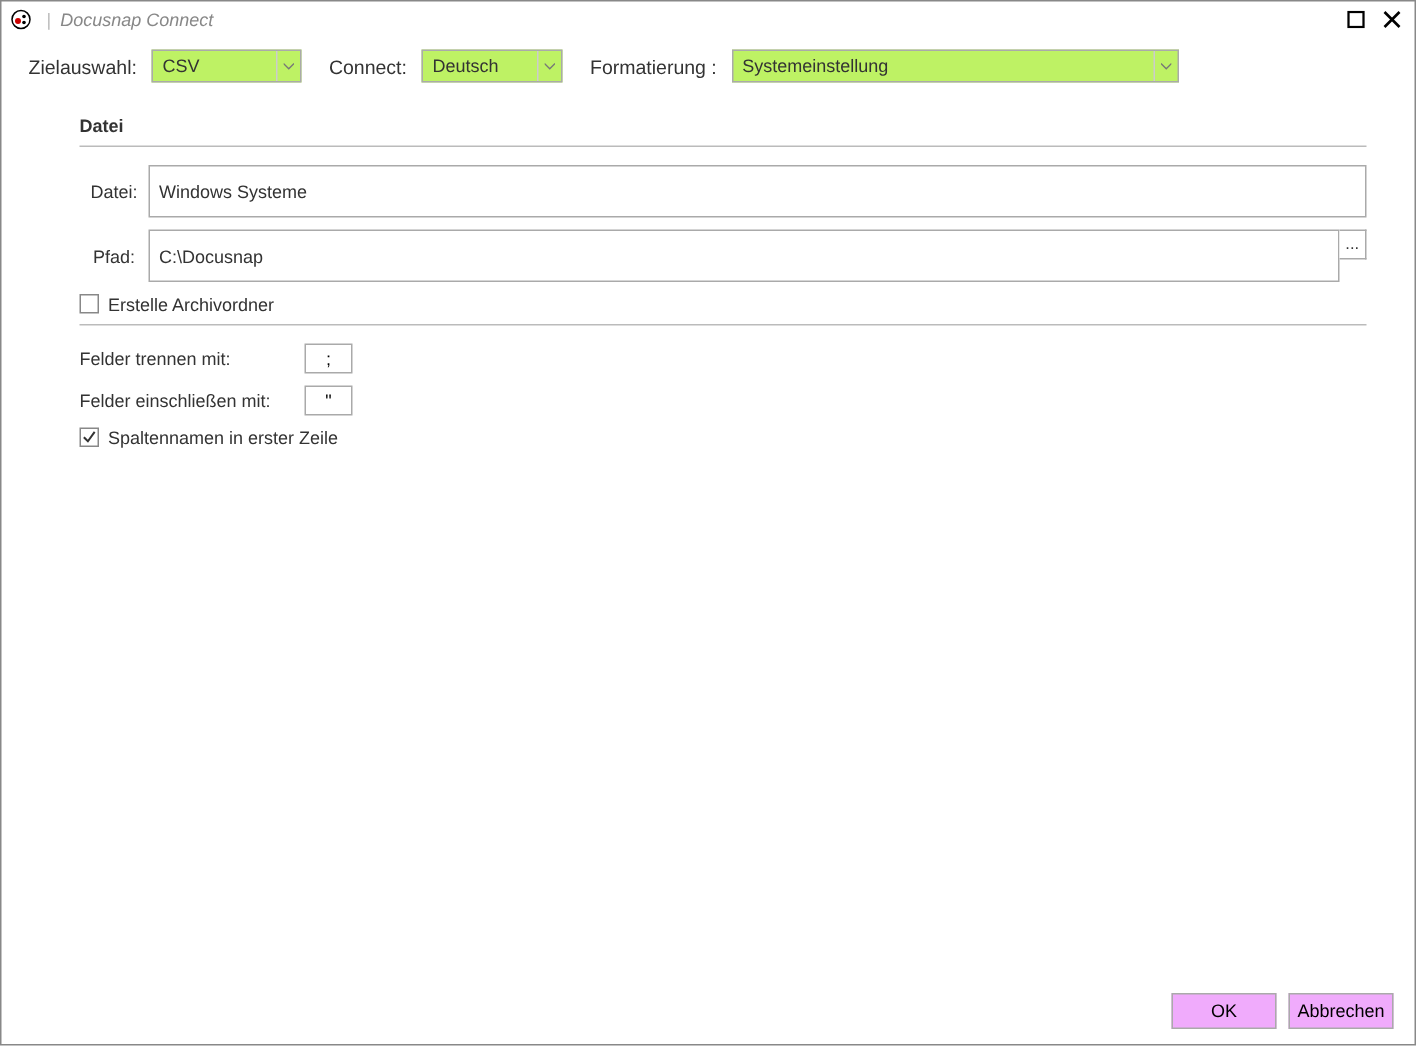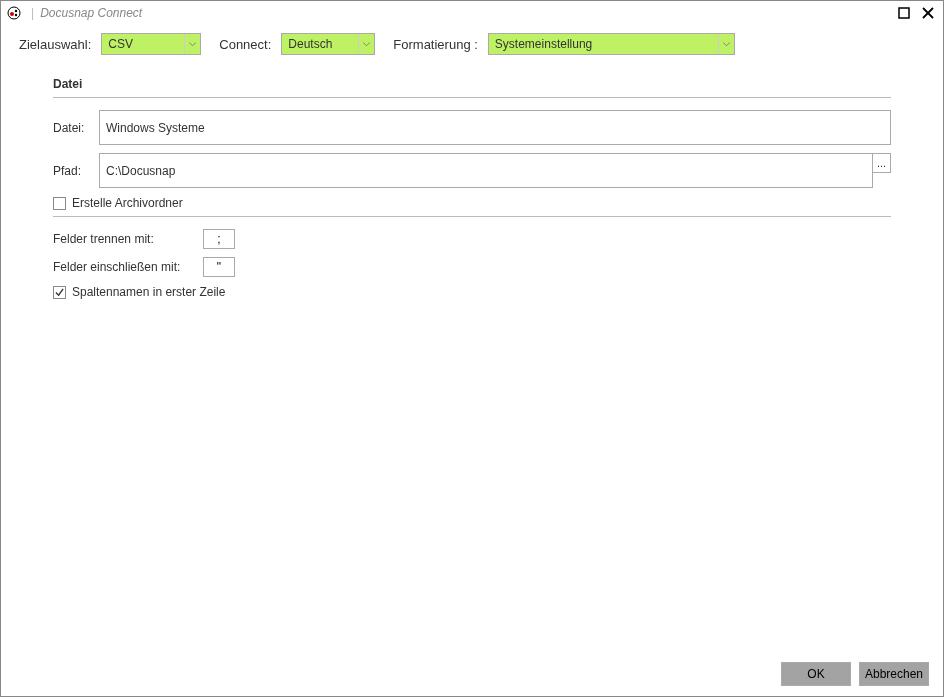--- a/index.html
+++ b/index.html
@@ -9,38 +9,38 @@
     .titlebar .sep { color: #bbb; margin: 0 6px; }
     .titlebar .title { color: #888; font-size: 12px; font-style: italic; }
     .titlebar .spacer { flex: 1; }
     .titlebar .win-btn { width: 18px; height: 18px; display: flex; align-items: center; justify-content: center; margin-left: 6px; cursor: pointer; }
     .toprow { display: flex; align-items: center; padding: 8px 18px 12px 18px; gap: 10px; }
     .toprow label { font-size: 13px; color: #333; }
     .combo { display: flex; align-items: stretch; border: 1px solid #aaa; height: 22px; background: #bef264; }
     .combo .combo-text { flex: 1; padding: 2px 6px; font-size: 12px; color: #333; display: flex; align-items: center; }
     .combo .combo-btn { width: 16px; border-left: 1px solid #ccc; display: flex; align-items: center; justify-content: center; cursor: pointer; }
     .combo .combo-btn svg { width: 7px; height: 5px; }
-    .section { padding: 0 52px 0 52px; }
+    .section { padding: 0 32px 0 52px; }
     .section-title { font-weight: bold; font-size: 12px; color: #333; padding: 10px 0 6px 0; }
     .section hr { border: none; border-top: 1px solid #bbb; margin-bottom: 12px; }
     .field-row { display: flex; align-items: center; margin-bottom: 8px; }
-    .field-row .flabel { width: 46px; font-size: 12px; }
+    .field-row .flabel { width: 46px; font-size: 12px; text-align: center; }
     .textinput { flex: 1; border: 1px solid #aaa; height: 35px; padding: 2px 6px; font-size: 12px; color: #333; font-family: inherit; }
     .path-wrap { flex: 1; display: flex; }
     .path-wrap .textinput { flex: 1; }
     .path-btn { width: 18px; height: 20px; border: 1px solid #aaa; border-left: none; display: flex; align-items: center; justify-content: center; cursor: pointer; font-size: 11px; background: #fff; }
-    .chk-row { display: flex; align-items: center; margin-top: 4px; margin-bottom: 4px; }
+    .chk-row { display: flex; margin-top: 4px; margin-bottom: 4px; }
     .chk { width: 13px; height: 13px; border: 1px solid #888; margin-right: 6px; display: flex; align-items: center; justify-content: center; cursor: pointer; background: #fff; }
     .chk svg { width: 9px; height: 9px; display: none; }
     .chk.checked svg { display: block; }
     .fmt-row { display: flex; align-items: center; margin-bottom: 8px; }
     .fmt-row .flabel2 { width: 150px; font-size: 12px; }
     .small-input { width: 32px; height: 20px; border: 1px solid #aaa; text-align: center; font-size: 12px; font-family: inherit; }
     .footer { position: absolute; bottom: 10px; right: 14px; display: flex; gap: 8px; }
-    .btn { min-width: 70px; height: 24px; border: 1px solid #aaa; background: #a3a3a3; font-size: 12px; cursor: pointer; padding: 0 4px; font-family: inherit; }
+    .btn { min-width: 70px; height: 24px; border: 1px solid #aaa; background: #f0abfc; font-size: 12px; cursor: pointer; padding: 0 4px; font-family: inherit; }
   </style>
 </head>
 <body>
 
 <div class="titlebar">
   <span class="app-icon">
     <svg viewBox="0 0 14 14">
       <circle cx="7" cy="7" r="6" fill="none" stroke="#000" stroke-width="1"></circle>
       <circle cx="5" cy="8" r="2" fill="#c00"></circle>
       <circle cx="9" cy="5" r="1.2" fill="#000"></circle>
@@ -78,21 +78,21 @@
   <div class="combo" style="width:94px">
     <span class="combo-text">Deutsch</span>
     <span class="combo-btn">
       <svg viewBox="0 0 8 5">
           <path d="M0 0 L4 4 L8 0" fill="none" stroke="#777" stroke-width="1"></path>
         </svg>
     </span>
   </div>
 
   <label style="margin-left:8px">Formatierung :</label>
-  <div class="combo" style="width:247px">
+  <div class="combo" style="width:298px">
     <span class="combo-text">Systemeinstellung</span>
     <span class="combo-btn">
       <svg viewBox="0 0 8 5">
           <path d="M0 0 L4 4 L8 0" fill="none" stroke="#777" stroke-width="1"></path>
         </svg>
     </span>
   </div>
 </div>
 
 <div class="section">

